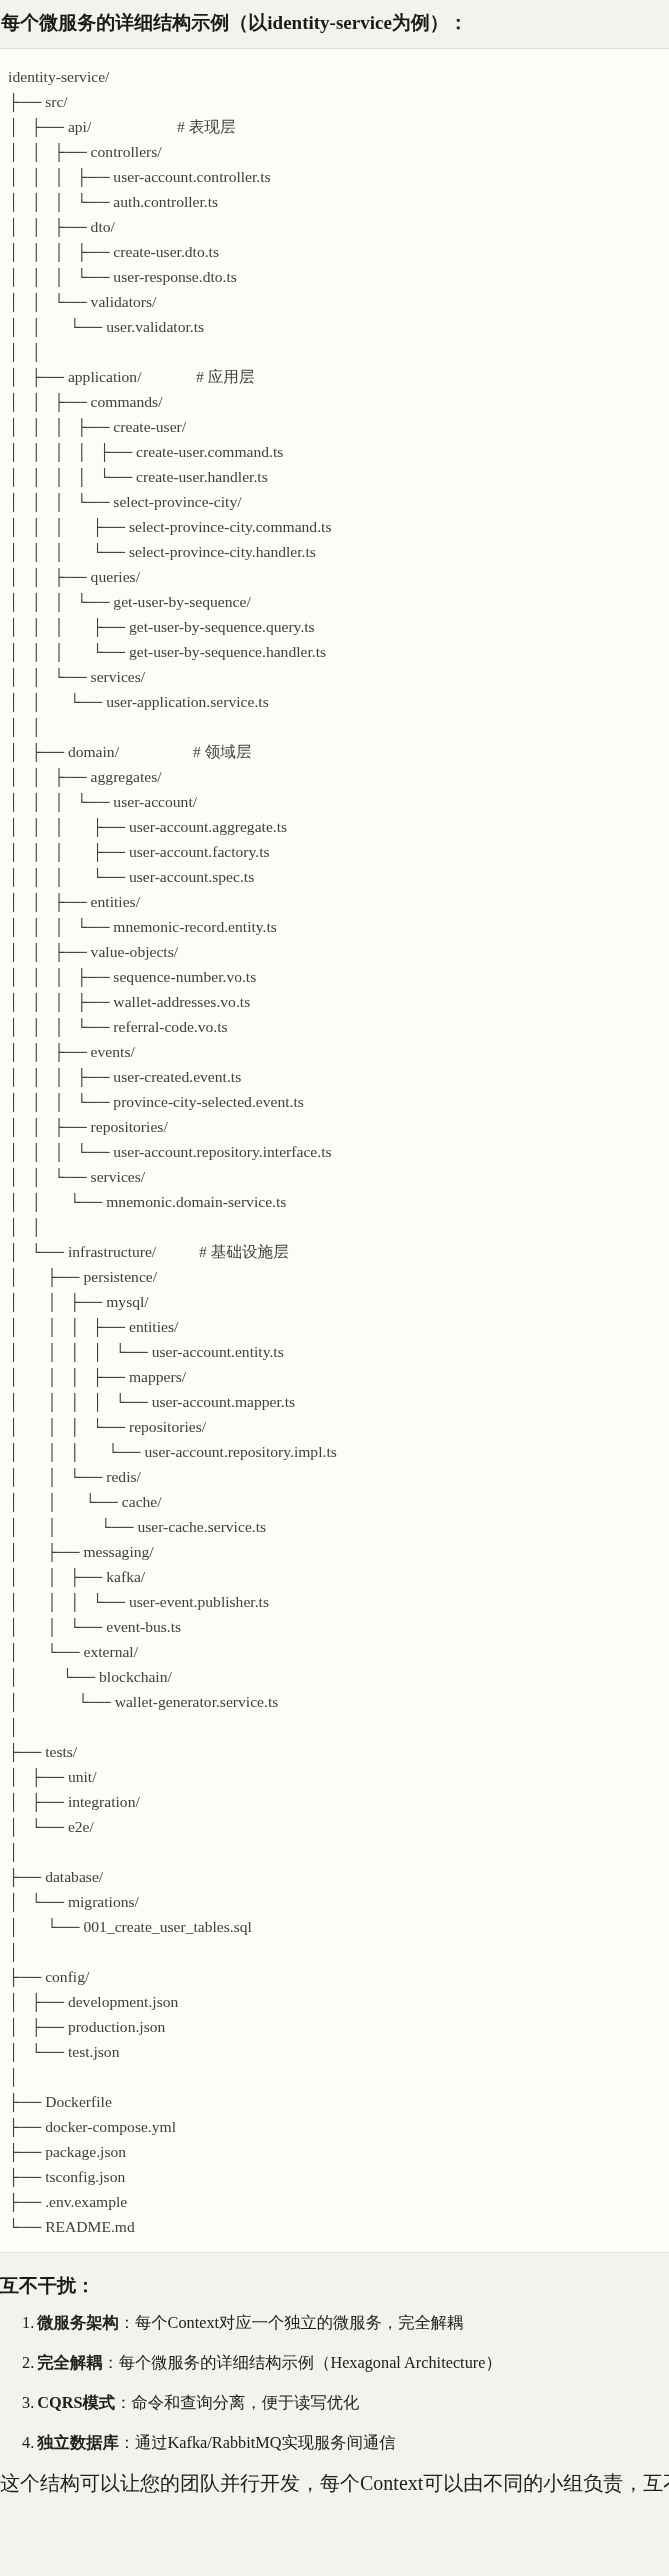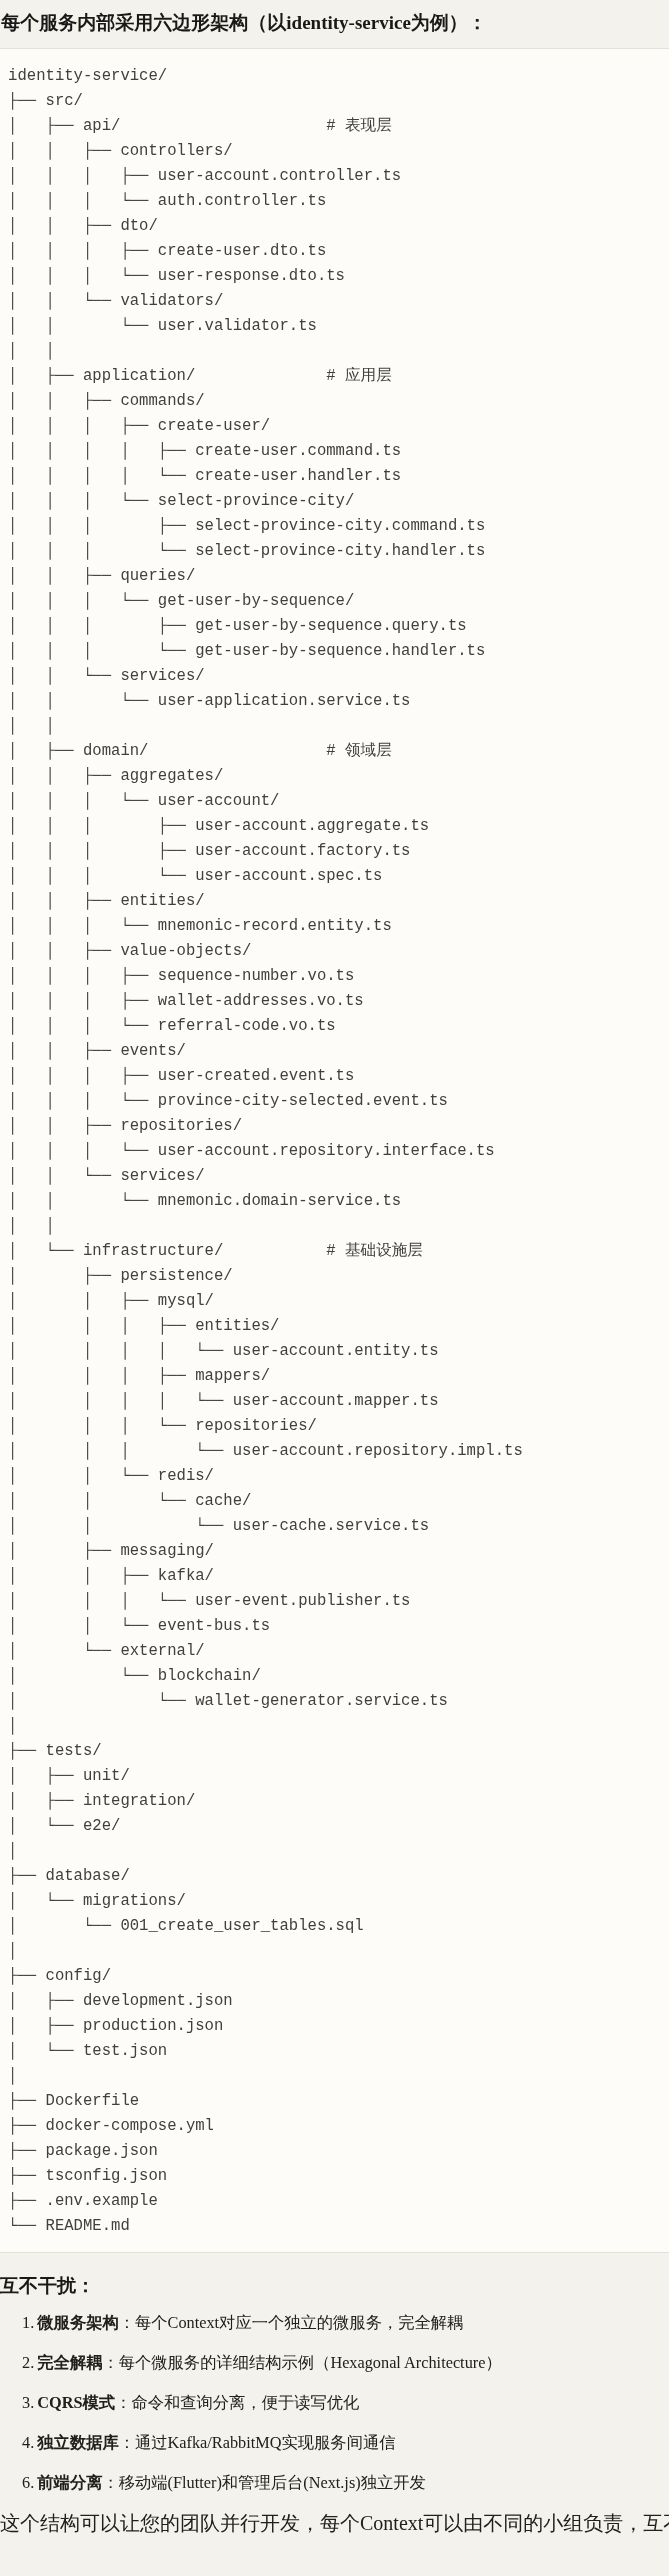--- a/index.html
+++ b/index.html
@@ -31,21 +31,21 @@
   }
   .code-block{
     margin-top:12px;
     background:var(--code-background);
     border-top:0.6px solid var(--code-border);
     border-bottom:0.6px solid var(--code-border);
   }
   .code-block pre{
     margin:0;
     padding:14.4px 10px 13.8px 8.1px;
-    font-family:Liberation Mono, monospace;
+    font-family:Liberation Serif, serif;
     font-size:15.6px;
     line-height:25px;
     color:var(--code-text);
     white-space:pre;
     overflow:hidden;
   }
   .notes{margin:0;}
   .notes-heading{
     margin:19px 0 13.8px 0;
     font-size:19px;
@@ -67,21 +67,21 @@
     font-size:20px;
     line-height:19px;
     white-space:nowrap;
   }
 </style>
 </head>
 <body>
 
 <div class="doc">
 
-  <h1 class="page-title">每个服务内部采用六边形架构（以identity-service为例）：</h1>
+  <h1 class="page-title">每个微服务的详细结构示例（以identity-service为例）：</h1>
 
   <div class="code-block">
     <pre>identity-service/
 ├── src/
 │   ├── api/                      # 表现层
 │   │   ├── controllers/
 │   │   │   ├── user-account.controller.ts
 │   │   │   └── auth.controller.ts
 │   │   ├── dto/
 │   │   │   ├── create-user.dto.ts
@@ -179,21 +179,18 @@
 
     <p class="note-item">
       <span class="note-num">3.</span><span class="note-term">CQRS模式</span><span class="note-colon">：</span><span class="note-desc">命令和查询分离，便于读写优化</span>
     </p>
 
     <p class="note-item">
       <span class="note-num">4.</span><span class="note-term">独立数据库</span><span class="note-colon">：</span><span class="note-desc">通过Kafka/RabbitMQ实现服务间通信</span>
     </p>
 
 
-    <p class="note-item">
-      <span class="note-num">6.</span><span class="note-term">前端分离</span><span class="note-colon">：</span><span class="note-desc">移动端(Flutter)和管理后台(Next.js)独立开发</span>
-    </p>
 
     <p class="closing">这个结构可以让您的团队并行开发，每个Context可以由不同的小组负责，互不干扰。</p>
   </div>
 
 </div>
 
 
 </body></html>

